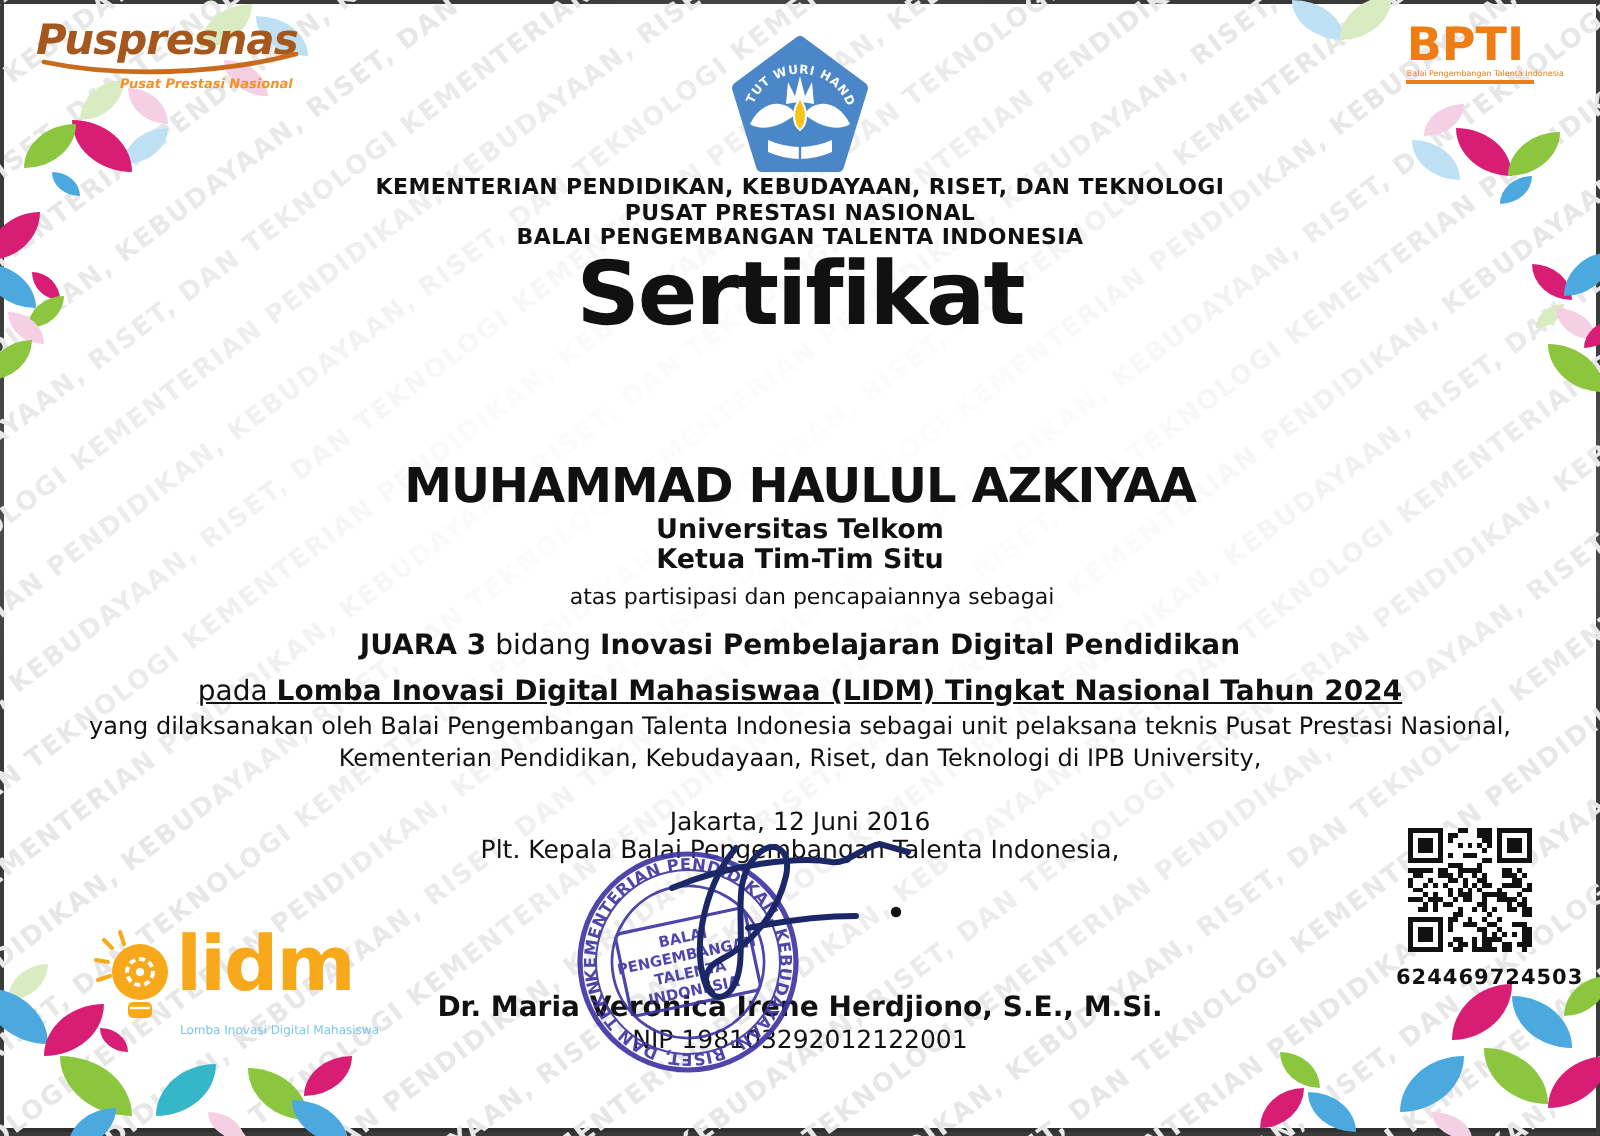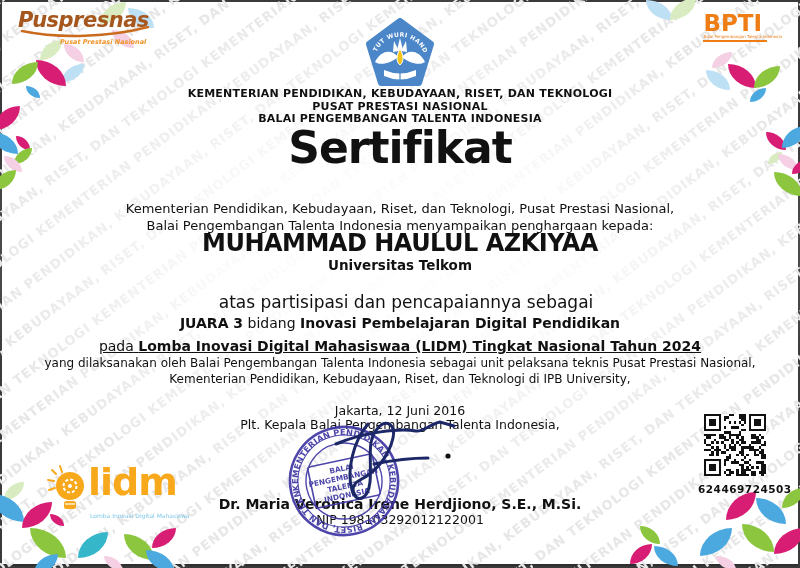--- a/index.html
+++ b/index.html
@@ -30,21 +30,21 @@
   .content{position:absolute;inset:0;z-index:5;}
   .cline{position:absolute;left:0;right:0;text-align:center;white-space:nowrap;}
   .org-header{top:88px;font-size:11px;font-weight:bold;line-height:12.5px;letter-spacing:.2px;}
   .cert-title{top:122px;font-size:44px;font-weight:bold;letter-spacing:-1px;}
   .number-line{top:179px;font-size:15px;}
   .number-line b{margin-left:4px;}
   .intro{top:201px;font-size:13px;line-height:16.5px;}
   .recipient-name{top:229px;font-size:24px;font-weight:bold;letter-spacing:-.5px;}
   .recipient-inst{top:257px;font-size:13.5px;font-weight:bold;}
   .recipient-role{top:272px;font-size:13.5px;font-weight:bold;}
-  .award-intro{top:292px;font-size:17px;margin-left:12px;}
+  .award-intro{top:292px;font-size:11px;margin-left:12px;}
   .award-line{top:315px;font-size:14px;}
   .event-line{top:338px;font-size:14px;text-decoration:underline;}
   .event-desc{top:356px;font-size:12px;line-height:15.5px;}
   .place-date{top:403px;font-size:12.5px;}
   .signer-title{top:417px;font-size:12.5px;}
   .signer-name{top:496px;font-size:14px;font-weight:bold;}
   .signer-nip{top:512px;font-size:12.5px;}
   
   .logo-puspresnas{position:absolute;left:18px;top:8px;z-index:6;}
   .pus-name{font-size:21px;font-weight:bold;font-style:italic;color:#a5571d;letter-spacing:-.5px;}
@@ -176,26 +176,23 @@
     <div class="petal p-ppink" style="left:716px;top:556px;width:20px;height:14px;"></div>
   </div>
 
   <div class="content">
     <div class="cline org-header">
       <div>KEMENTERIAN PENDIDIKAN, KEBUDAYAAN, RISET, DAN TEKNOLOGI</div>
       <div>PUSAT PRESTASI NASIONAL</div>
       <div>BALAI PENGEMBANGAN TALENTA INDONESIA</div>
     </div>
     <div class="cline cert-title">Sertifikat</div>
-    <div class="cline intro">
-      <div>Kementerian Pendidikan, Kebudayaan, Riset, dan Teknologi, Pusat Prestasi Nasional,</div>
-      <div>Balai Pengembangan Talenta Indonesia menyampaikan penghargaan kepada:</div>
-    </div>
     <div class="cline recipient-name">MUHAMMAD HAULUL AZKIYAA</div>
     <div class="cline recipient-inst">Universitas Telkom</div>
+    <div class="cline recipient-role">Ketua Tim-Tim Situ</div>
     <div class="cline award-intro">atas partisipasi dan pencapaiannya sebagai</div>
     <div class="cline award-line">
       <b>JUARA 3</b>
       <span>bidang</span>
       <b>Inovasi Pembelajaran Digital Pendidikan</b>
     </div>
     <div class="cline event-line">
       <span>pada</span>
       <b>Lomba Inovasi Digital Mahasiswaa (LIDM) Tingkat Nasional Tahun 2024</b>
     </div>

